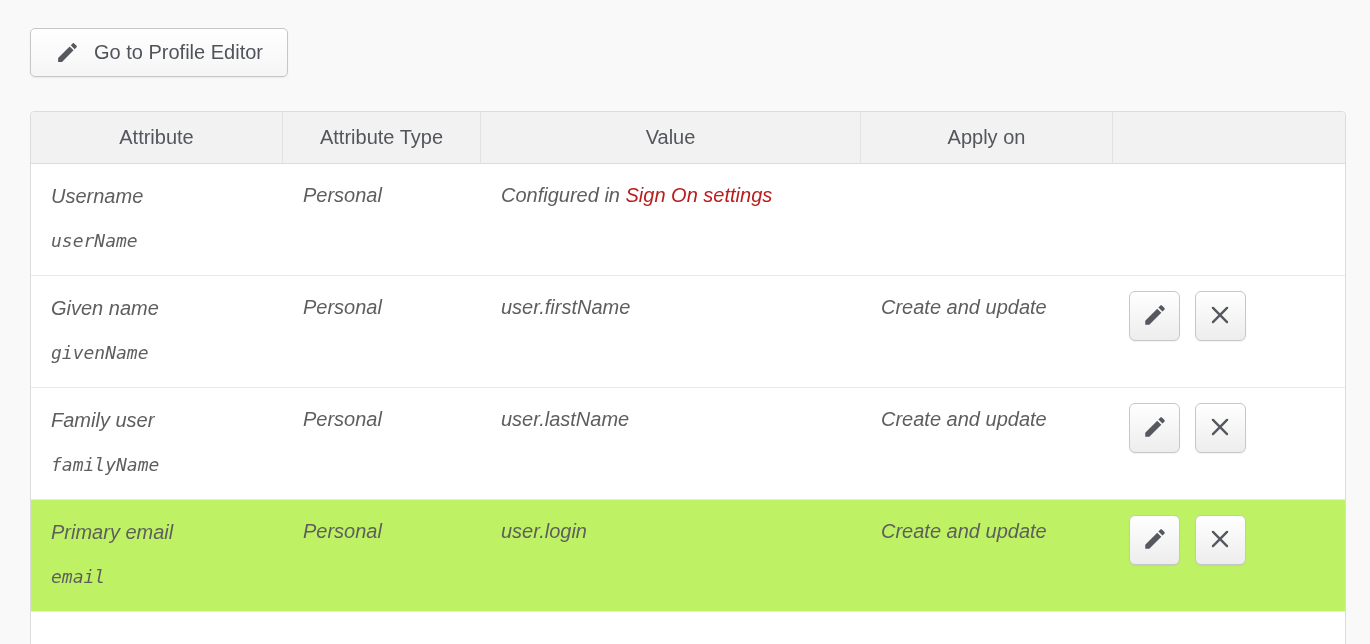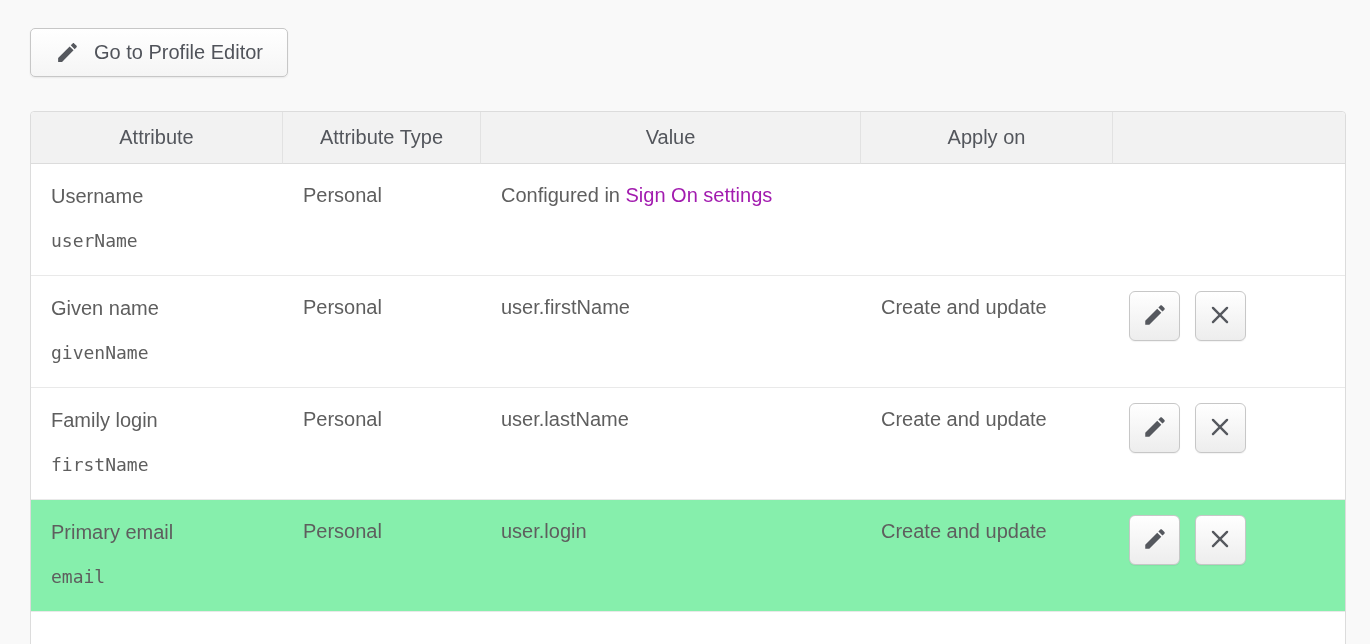--- a/index.html
+++ b/index.html
@@ -42,29 +42,30 @@
   }
   th:first-child { border-top-left-radius: 4px; }
   th:last-child  { border-right: none; border-top-right-radius: 4px; }
 
   tbody tr { height: 112px; }
   td {
     vertical-align: top; padding: 20px;
     font-size: 20px; color: #5e5e5e;
     border-bottom: 1px solid #e9e9e9;
     overflow: hidden;
-  }
-  tr.highlighted td { background: #86efac; }
+    font-style: italic;
+  }
+  tr.highlighted td { background: #bef264; }
   .attr-label { line-height: 24px; }
   .attr-name {
     margin-top: 22px;
     font-family: "DejaVu Sans Mono", monospace;
     font-size: 18px; line-height: 22px;
   }
-  .link { color: #a21caf; text-decoration: none; cursor: pointer; }
+  .link { color: #b91c1c; text-decoration: none; cursor: pointer; }
 
   td.cell-actions { padding: 15px 0 0 16px; white-space: nowrap; }
   .icon-btn {
     width: 51px; height: 50px;
     display: inline-flex; align-items: center; justify-content: center;
     border: 1px solid #c7c7c7; border-radius: 6px;
     background: linear-gradient(#ffffff, #ededed);
     box-shadow: 0 1px 1px rgba(0,0,0,.05);
     margin-right: 9px; cursor: pointer; padding: 0;
   }
@@ -140,22 +141,22 @@
               <svg width="26" height="26" viewBox="0 0 24 24" fill="none" stroke="#55585e" stroke-width="2.2" stroke-linecap="round">
                   <path d="M5.5 5.5 L18.5 18.5 M18.5 5.5 L5.5 18.5"></path>
                 </svg>
             </span>
           </button>
         </td>
       </tr>
 
       <tr>
         <td>
-          <div class="attr-label">Family login</div>
-          <div class="attr-name">firstName</div>
+          <div class="attr-label">Family user</div>
+          <div class="attr-name">familyName</div>
         </td>
         <td>Personal</td>
         <td>user.lastName</td>
         <td>Create and update</td>
         <td class="cell-actions">
           <button class="icon-btn">
             <span class="icon">
               <svg width="26" height="26" viewBox="0 0 24 24" fill="#55585e">
                   <path d="M3 17.25V21h3.75L17.81 9.94l-3.75-3.75L3 17.25zM20.71 7.04c.39-.39.39-1.02 0-1.41l-2.34-2.34c-.39-.39-1.02-.39-1.41 0l-1.83 1.83 3.75 3.75 1.83-1.83z"></path>
                 </svg>

